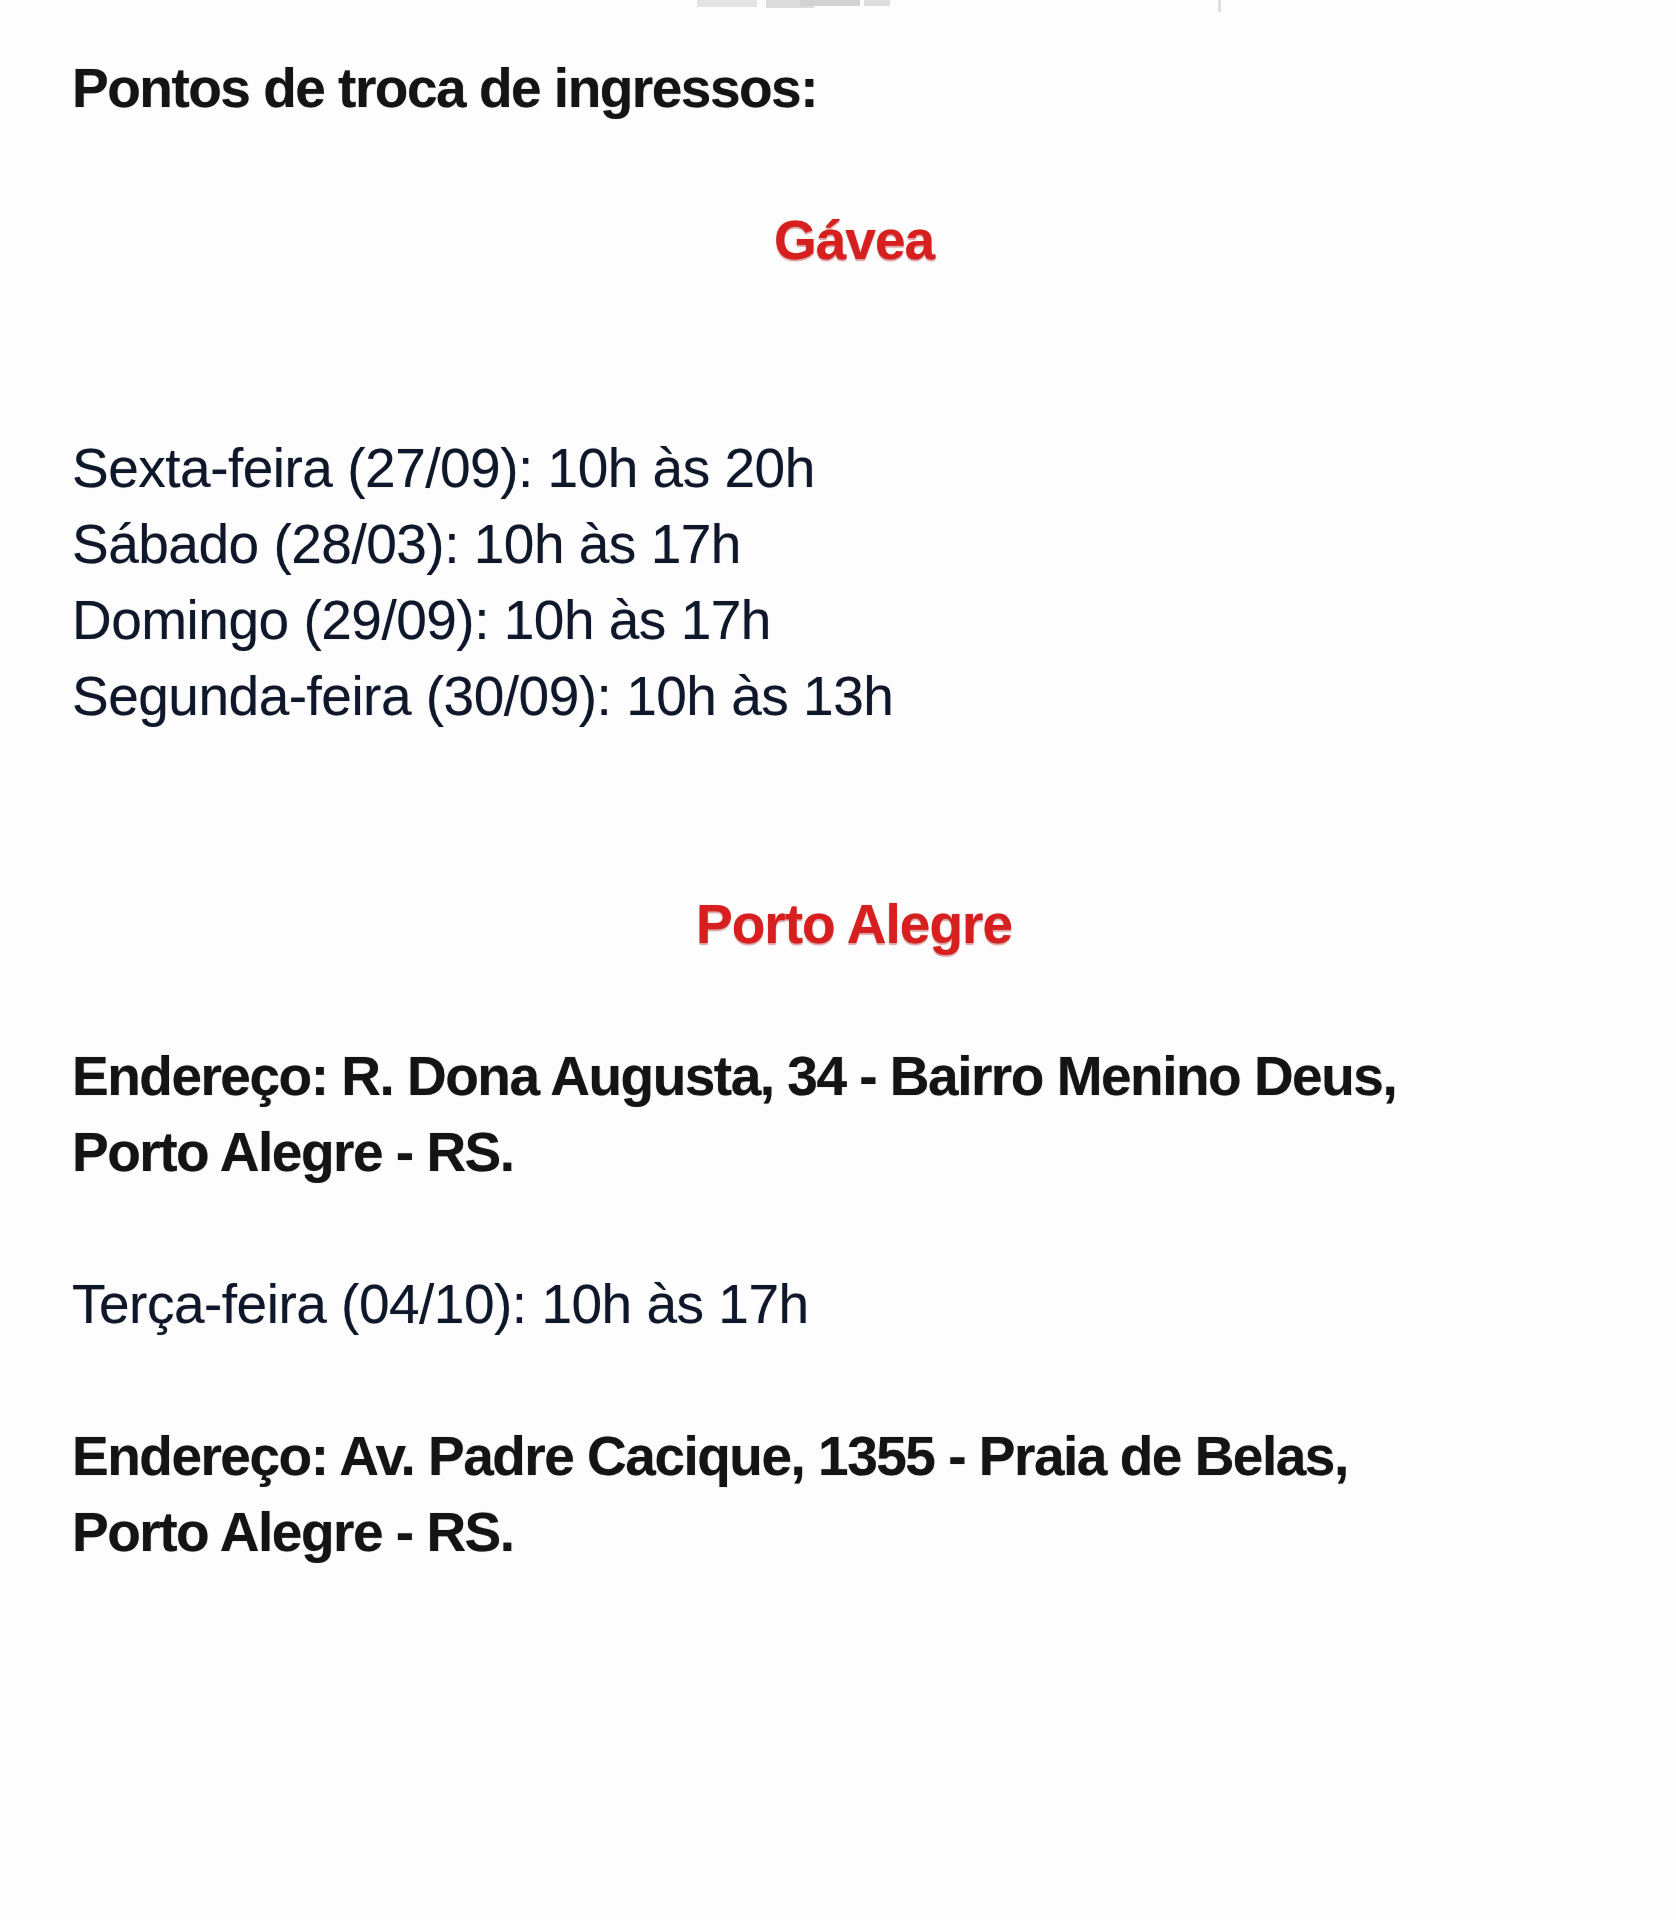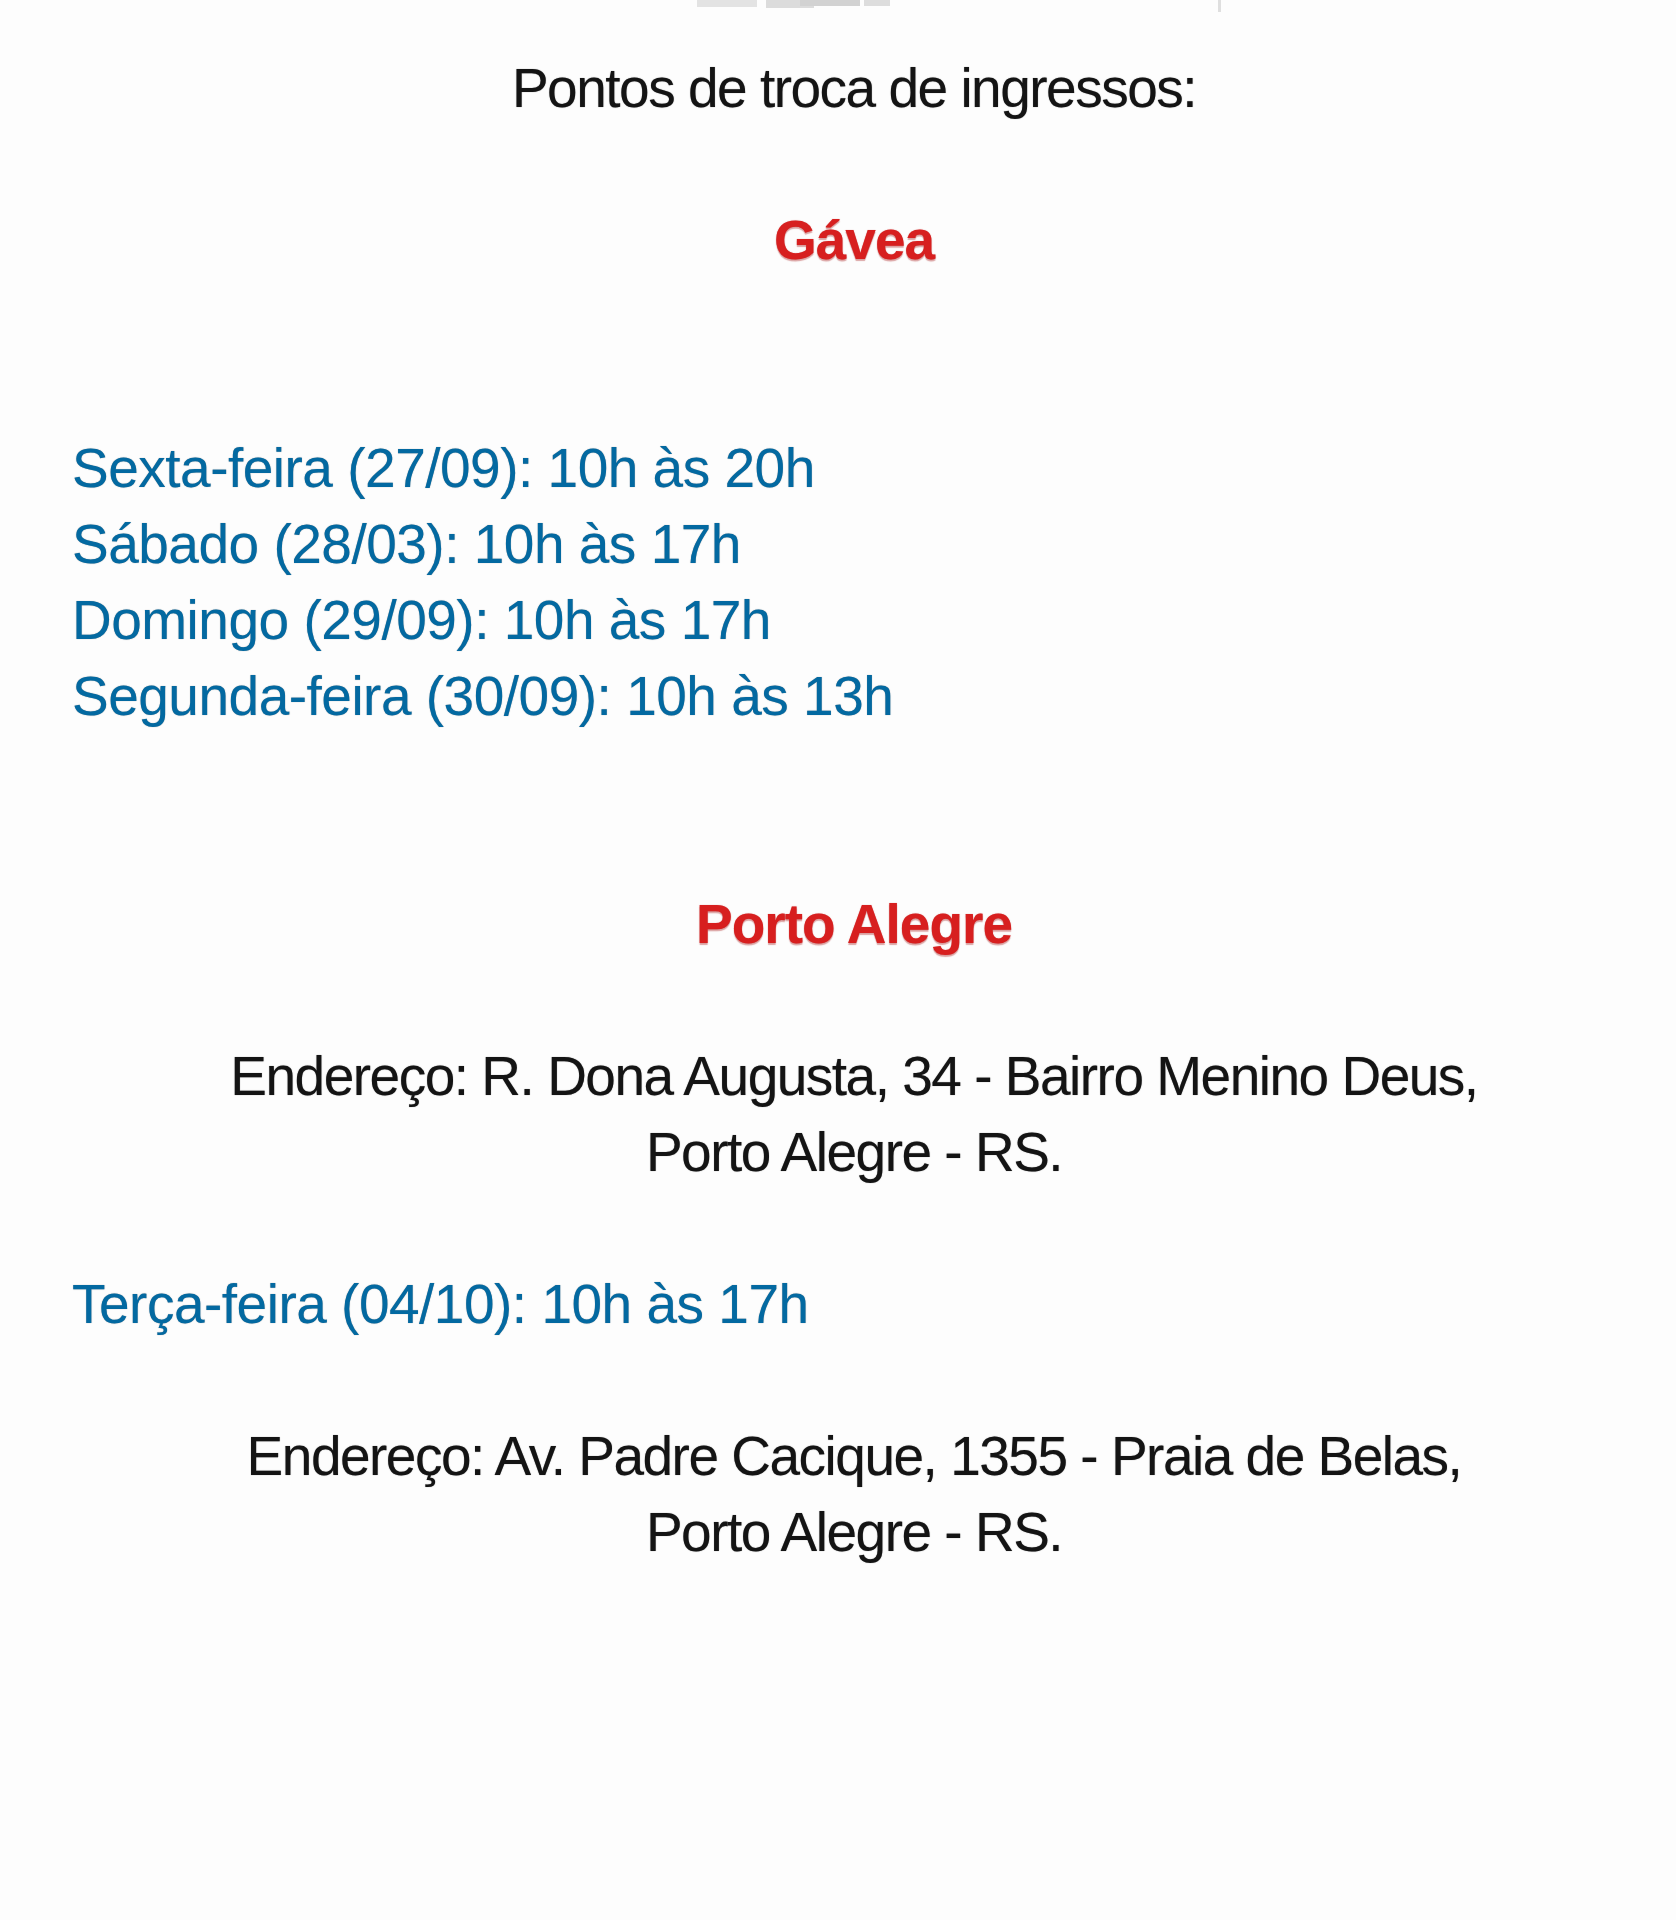--- a/index.html
+++ b/index.html
@@ -18,30 +18,29 @@
     position: absolute;
     top: 50px;
     left: 72px;
     right: 40px;
   }
   .line {
     height: 76px;
     line-height: 76px;
     font-size: 55px;
     white-space: pre;
-    color: #0369a1;
+    color: #0f172a;
     letter-spacing: -0.5px;
     text-shadow: 0 0 1px rgba(30,30,30,0.45);
   }
   .line.bold {
-    font-weight: normal;
+    font-weight: bold;
     color: #141414;
     letter-spacing: -1.5px;
     text-shadow: 0 0 1px rgba(10,10,10,0.5);
-    text-align: center;
   }
   .line.heading-red {
     font-weight: bold;
     color: #d71f1f;
     letter-spacing: -1px;
     text-shadow: 0 2px 1px rgba(160,10,10,0.35), 0 0 1px rgba(180,20,20,0.5);
     text-align: center;
   }
   .line.blank {
     

